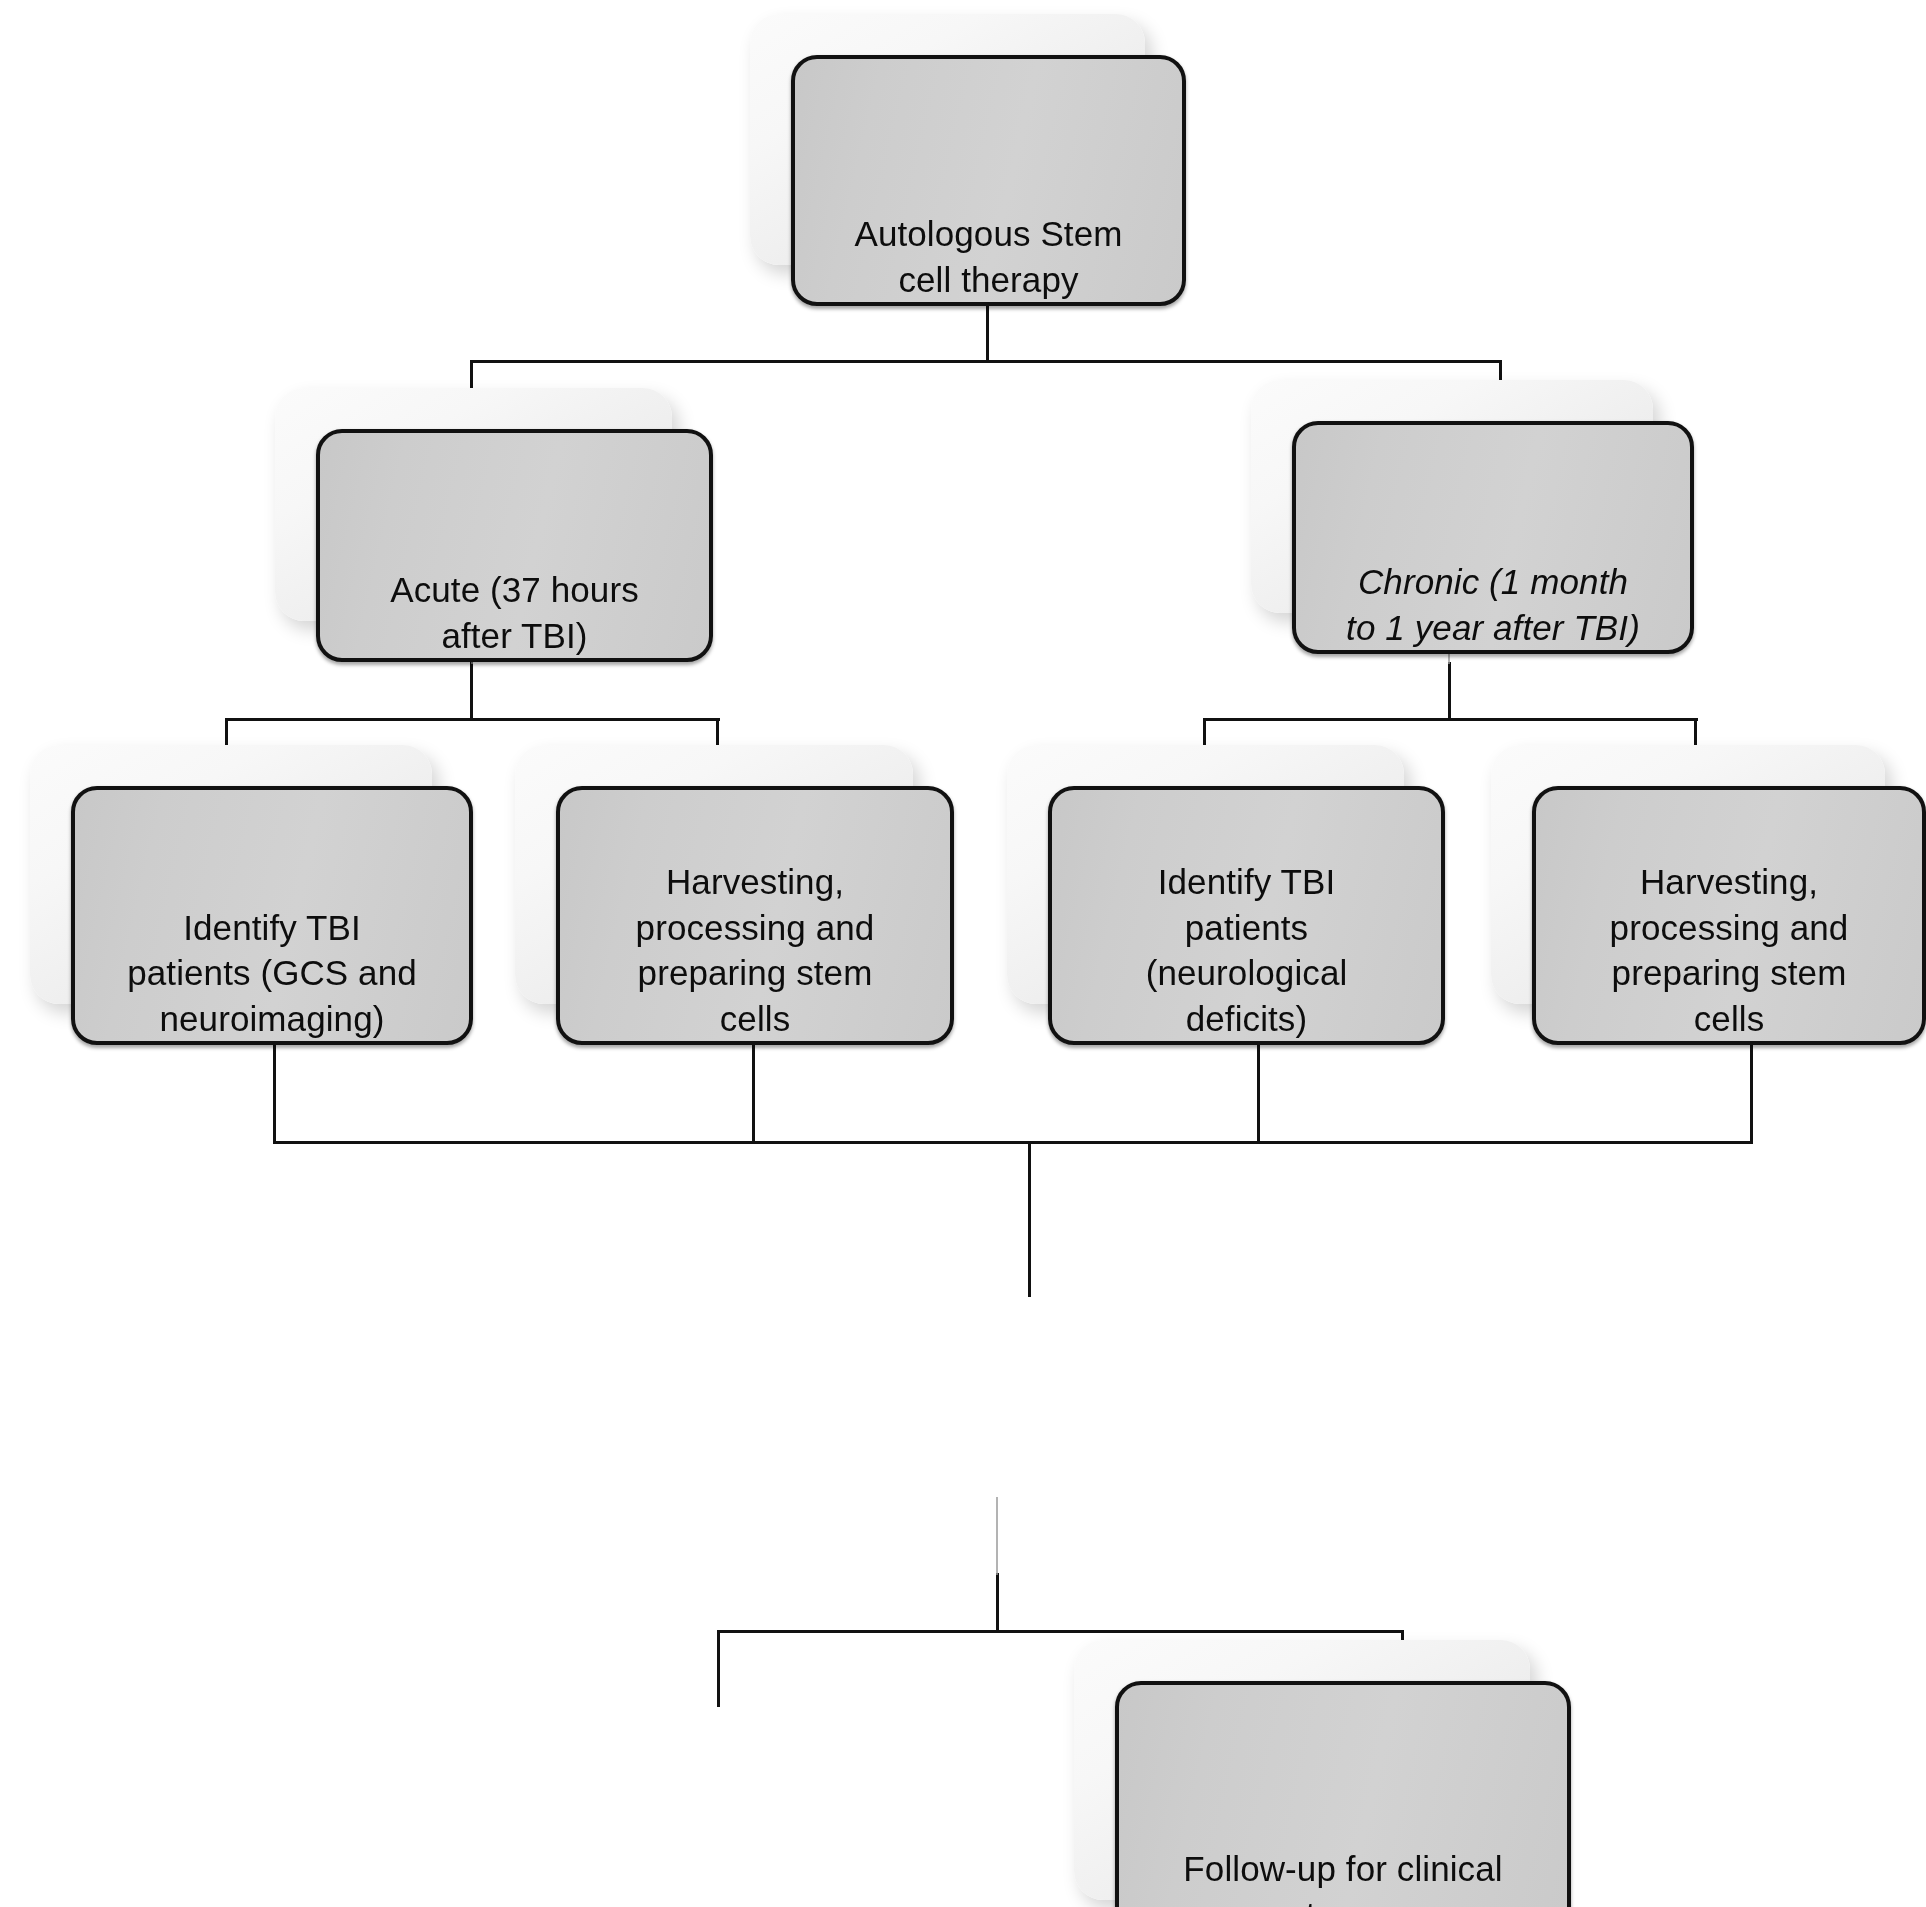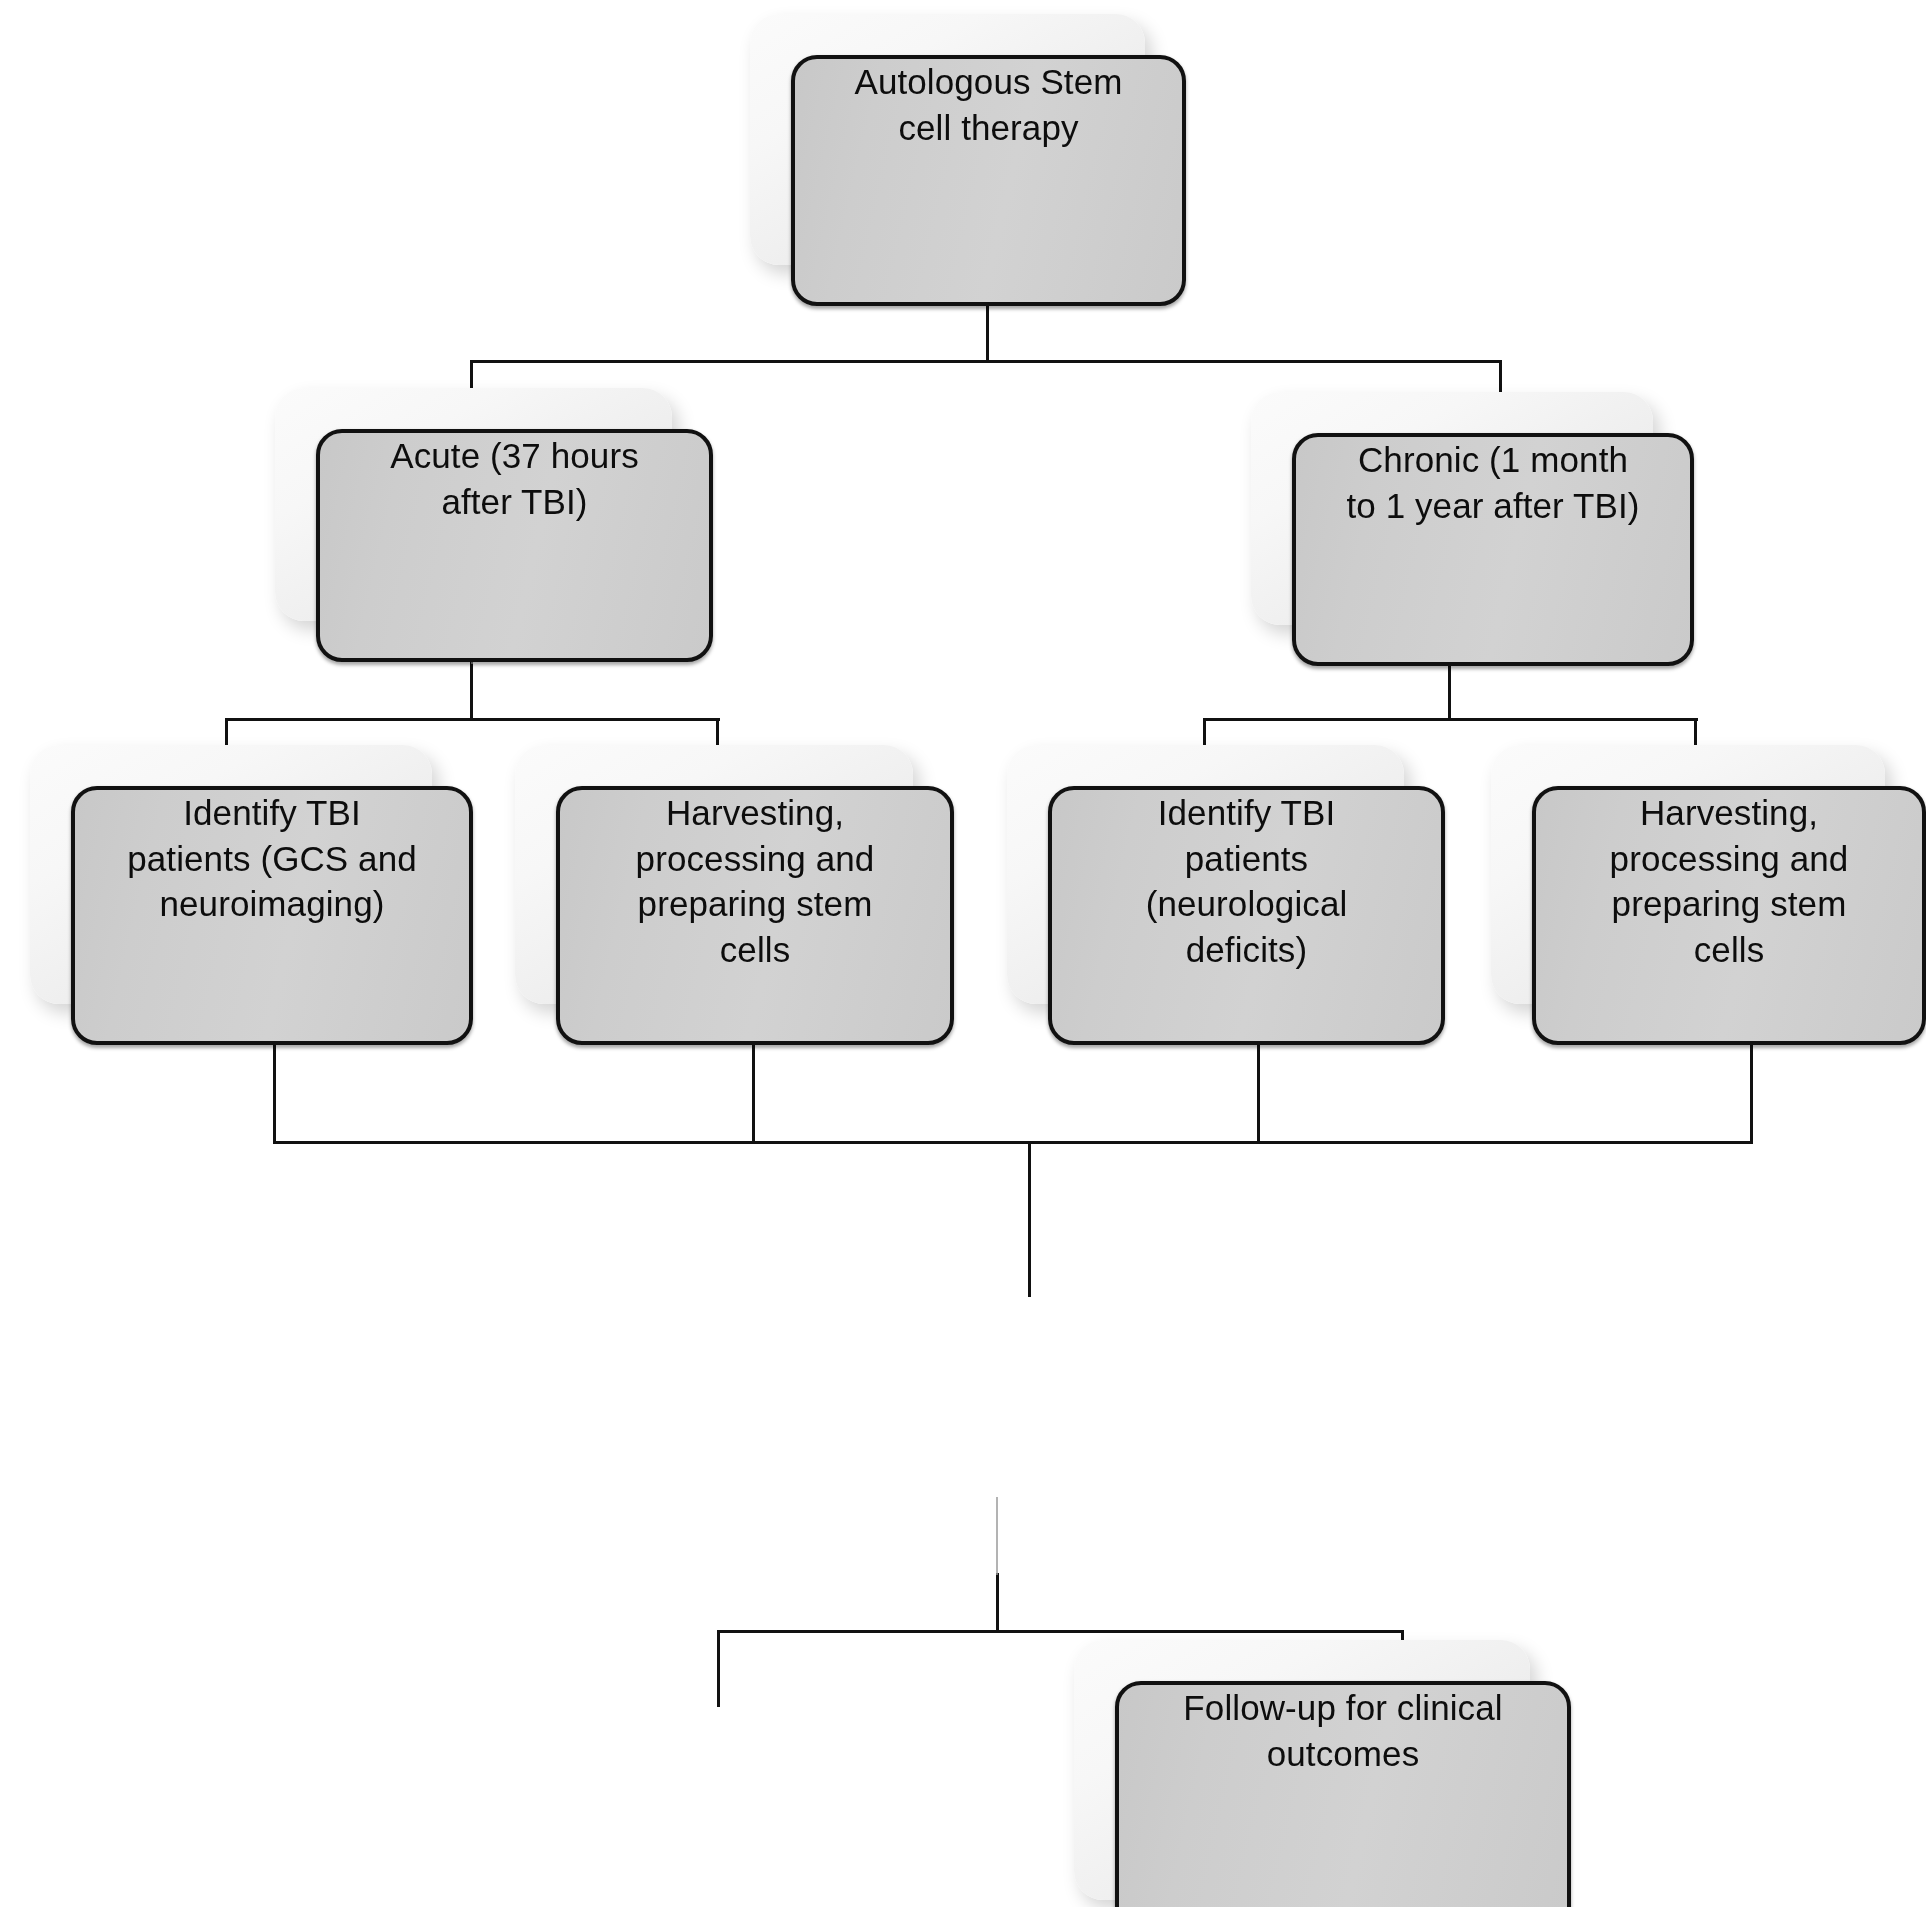--- a/index.html
+++ b/index.html
@@ -40,21 +40,21 @@
   .node .box{
     position:absolute;
     left:41px;top:41px;
     width:100%;height:100%;
     box-sizing:border-box;
     border:4.6px solid #111111;
     border-radius:26px;
     background:
       linear-gradient(103deg,#c8c8c8 0%,#cdcdcd 20%,#d2d2d2 55%,#cacaca 100%);
     display:flex;
-    align-items:flex-start;
+    align-items:flex-end;
     justify-content:center;
     box-shadow:0 2.6px 3.9px rgba(0,0,0,.35);
   }
 
   .node .label{
     color:#0d0d0d;
     font-size:35px;
     line-height:1.30;
     text-align:center;
     padding:0 17px;
@@ -111,21 +111,21 @@
   </div>
 
   <div class="node" style="left:275px;top:388px;width:397px;height:233px;">
     <div class="paper"></div>
     <div class="box">
       <div class="label">Acute (37 hours
 after TBI)</div>
     </div>
   </div>
 
-  <div class="node" style="left:1251px;top:392px;width:402px;height:233px;">
+  <div class="node" style="left:1251px;top:380px;width:402px;height:233px;font-style:italic;">
     <div class="paper"></div>
     <div class="box">
       <div class="label">Chronic (1 month
 to 1 year after TBI)</div>
     </div>
   </div>
 
   <div class="node" style="left:30px;top:745px;width:402px;height:259px;">
     <div class="paper"></div>
     <div class="box">

